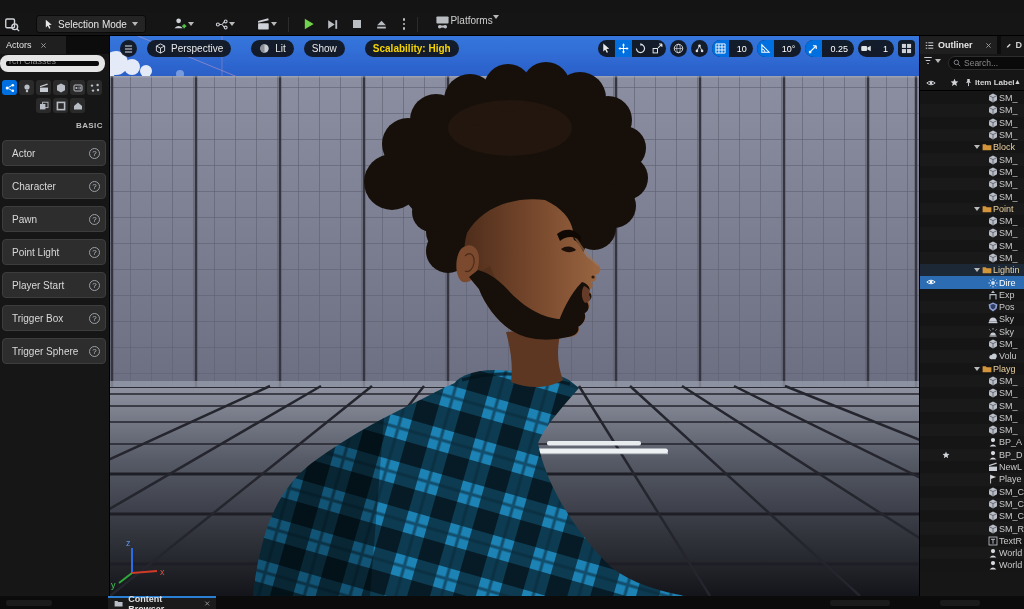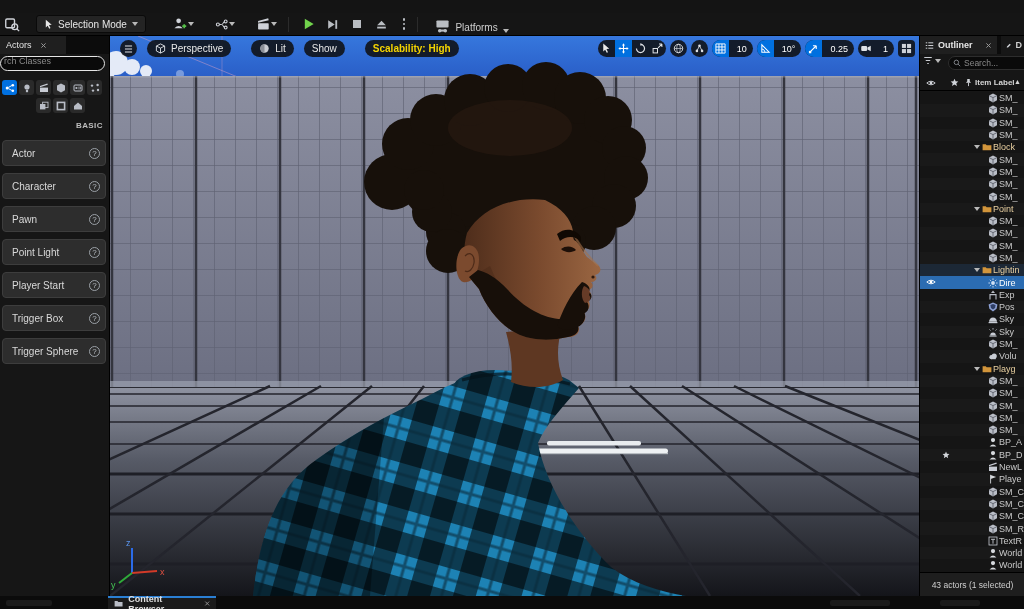--- a/index.html
+++ b/index.html
@@ -24,21 +24,21 @@
   .sep{width:1px;height:15px;background:#2b2b2b;margin:0 8px}
   .kebab{display:flex;flex-direction:column;gap:2px;padding:0 4px}
   .kebab i{width:2.5px;height:2.5px;border-radius:50%;background:#b9bdc2}
 
   
   #actors-panel{position:absolute;left:0;top:36px;width:110px;height:560px;background:#161616;border-right:1px solid #000}
   .ap-tabs{height:18px;background:#0c0c0c;position:relative}
   .ap-tab{position:absolute;left:0;top:0;height:18px;width:66px;background:#1f1f1f;
           display:flex;align-items:center;gap:8px;padding:0 6px;font-size:9px;color:#e2e2e2}
   .ap-search{position:absolute;top:19px;left:0;width:105px;height:15px}
-  .ap-search input{width:100%;height:100%;background:#0a0a0a;border:1px solid #e5e5e5;border-radius:8px;
+  .ap-search input{width:100%;height:100%;background:#0a0a0a;border:6px solid #e5e5e5;border-radius:8px;
                    color:#9a9a9a;font-size:9px;padding:0 6px 5px 3px;font-family:inherit;outline:none}
   .ap-search input::placeholder{color:#8a8a8a}
   .ap-cats{position:absolute;top:44px;left:2px;width:106px}
   .cat-row{display:flex;gap:2px;margin-bottom:3px}
   .cat-row.r2{margin-left:34px}
   .cat{width:15px;height:15px;border-radius:3px;background:#2a2a2a;display:flex;align-items:center;justify-content:center}
   .cat.sel{background:#0070e0}
   .ap-section{position:absolute;top:85px;left:76px;font-size:8px;font-weight:bold;color:#bdbdbd;letter-spacing:.4px}
   .ap-items{position:absolute;top:104px;left:0;right:0}
   .actor-item{position:relative;height:26px;margin:0 3px 7px 2px;background:#2d2d2d;border:1px solid #3d3d3d;
@@ -166,21 +166,21 @@
       <path d="M2 6.6 6 2.6 10 6.6Z" fill="#b9bdc2"></path>
           <rect x="2" y="8" width="8" height="1.7" fill="#b9bdc2"></rect>
     </svg>
   </button>
   <button class="kebab" style="margin-left:8px">
         <i></i>
         <i></i>
         <i></i>
       </button>
   <span class="sep"></span>
-  <button class="tb-ico" style="margin-left:6px;gap:5px;display:flex;align-items:flex-end">
+  <button class="tb-ico" style="margin-left:6px;display:flex;align-items:flex-start">
     <svg width="15" height="14" viewBox="0 0 12 12">
       <rect x="0.8" y="1.2" width="10.4" height="6" rx=".8" fill="#b9bdc2"></rect>
       <circle cx="3.6" cy="10" r="1.5" fill="#b9bdc2"></circle>
           <circle cx="8.4" cy="10" r="1.5" fill="#b9bdc2"></circle>
       <rect x="3.6" y="9" width="4.8" height="1.8" fill="#b9bdc2"></rect>
     </svg>
     <span>Platforms</span>
     <span class="chev"></span>
   </button>
 </div>
@@ -918,23 +918,20 @@
         </div>
         <div class="o-row">
           <span style="flex:none;width:68px"></span>
           <svg width="10" height="10" viewBox="0 0 10 10">
             <circle cx="5" cy="3.1" r="2.1" fill="#d7dade"></circle>
             <path d="M1.6 9.4Q5 5.6 8.4 9.4Z" fill="#d7dade"></path>
           </svg>
           <span class="lbl">World</span>
         </div>
       </div>
-  <div class="o-status">
-    <span>43 actors (1 selected)</span>
-  </div>
 </div>
 
 <div id="bottombar">
   <span class="bb-ghost" style="left:6px;width:46px"></span>
   <span class="bb-ghost" style="left:156px;width:40px"></span>
   <div class="cb-tab">
     <svg width="10" height="9" viewBox="0 0 10 10">
       <path d="M.6 2.2h3.1l1 1.1h4.7v4.9H.6Z" fill="#b9bdc6"></path>
     </svg>
     <span>Content Browser</span>

